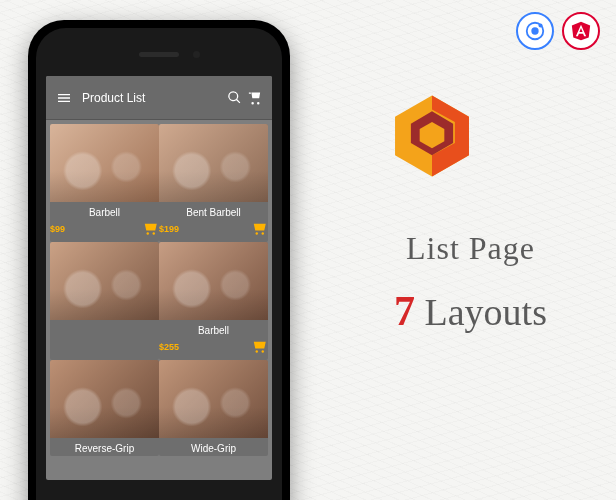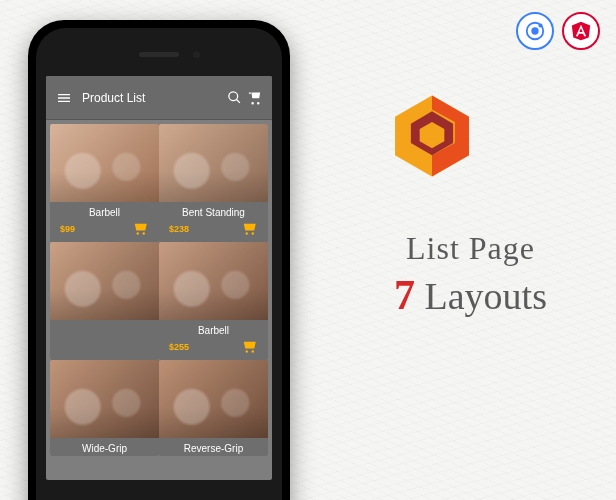--- a/index.html
+++ b/index.html
@@ -112,21 +112,21 @@
   .card .name {
     text-align: center;
     color: #fff;
     font-size: 10px;
     padding: 5px 4px 2px;
   }
   .card .row {
     display: flex;
     align-items: center;
     justify-content: space-between;
-    padding: 2px 10px 6px;
+    padding: 2px 0 6px;
   }
   .price { color: #ffb300; font-size: 9px; font-weight: 600; }
   .cart-btn {
     width: 18px; height: 14px;
     cursor: pointer;
   }
   .cart-btn svg { fill: #ffb300; }
 
   
   .right-badges {
@@ -160,21 +160,21 @@
   .headline .line1 {
     font-family: Georgia, 'Times New Roman', serif;
     font-size: 32px;
     color: #5a5a5a;
     letter-spacing: 1px;
   }
   .headline .line2 {
     font-family: Georgia, 'Times New Roman', serif;
     font-size: 38px;
     color: #5a5a5a;
-    margin-top: 4px;
+    margin-top: 20px;
   }
   .headline .count {
     color: #d62828;
     font-weight: bold;
     font-size: 42px;
   }
 </style>
 </head>
 <body>
 
@@ -247,23 +247,23 @@
                   <path d="M2 2h3l2 9h12l2-9H6"></path>
                   <circle cx="9" cy="15" r="1.6"></circle>
                   <circle cx="17" cy="15" r="1.6"></circle>
                 </svg>
             </span>
           </div>
         </div>
 
         <div class="card">
           <div class="thumb" style="background:linear-gradient(135deg,#cfa98f,#8c6a55);"></div>
-          <div class="name">Bent Standing</div>
+          <div class="name">Bent Barbell</div>
           <div class="row">
-            <span class="price">$238</span>
+            <span class="price">$199</span>
             <span class="cart-btn">
               <svg viewBox="0 0 24 18" width="18" height="14">
                   <path d="M2 2h3l2 9h12l2-9H6"></path>
                   <circle cx="9" cy="15" r="1.6"></circle>
                   <circle cx="17" cy="15" r="1.6"></circle>
                 </svg>
             </span>
           </div>
         </div>
 
@@ -280,26 +280,26 @@
               <svg viewBox="0 0 24 18" width="18" height="14">
                   <path d="M2 2h3l2 9h12l2-9H6"></path>
                   <circle cx="9" cy="15" r="1.6"></circle>
                   <circle cx="17" cy="15" r="1.6"></circle>
                 </svg>
             </span>
           </div>
         </div>
 
         <div class="card">
+          <div class="thumb" style="background:linear-gradient(135deg,#bc9074,#6e4c3a);"></div>
+          <div class="name">Reverse-Grip</div>
+        </div>
+
+        <div class="card">
           <div class="thumb" style="background:linear-gradient(135deg,#c09579,#73503e);"></div>
           <div class="name">Wide-Grip</div>
         </div>
 
-        <div class="card">
-          <div class="thumb" style="background:linear-gradient(135deg,#bc9074,#6e4c3a);"></div>
-          <div class="name">Reverse-Grip</div>
-        </div>
-
       </div>
     </div>
 
   </div>
 </div>
 
 </body></html>

